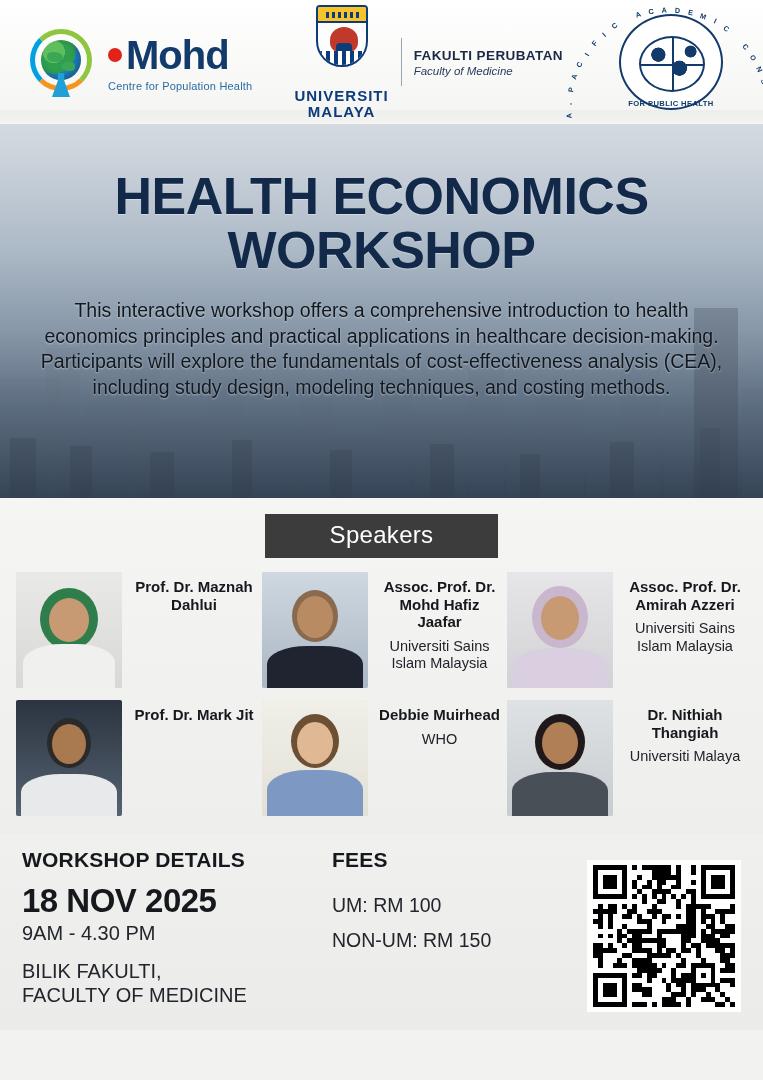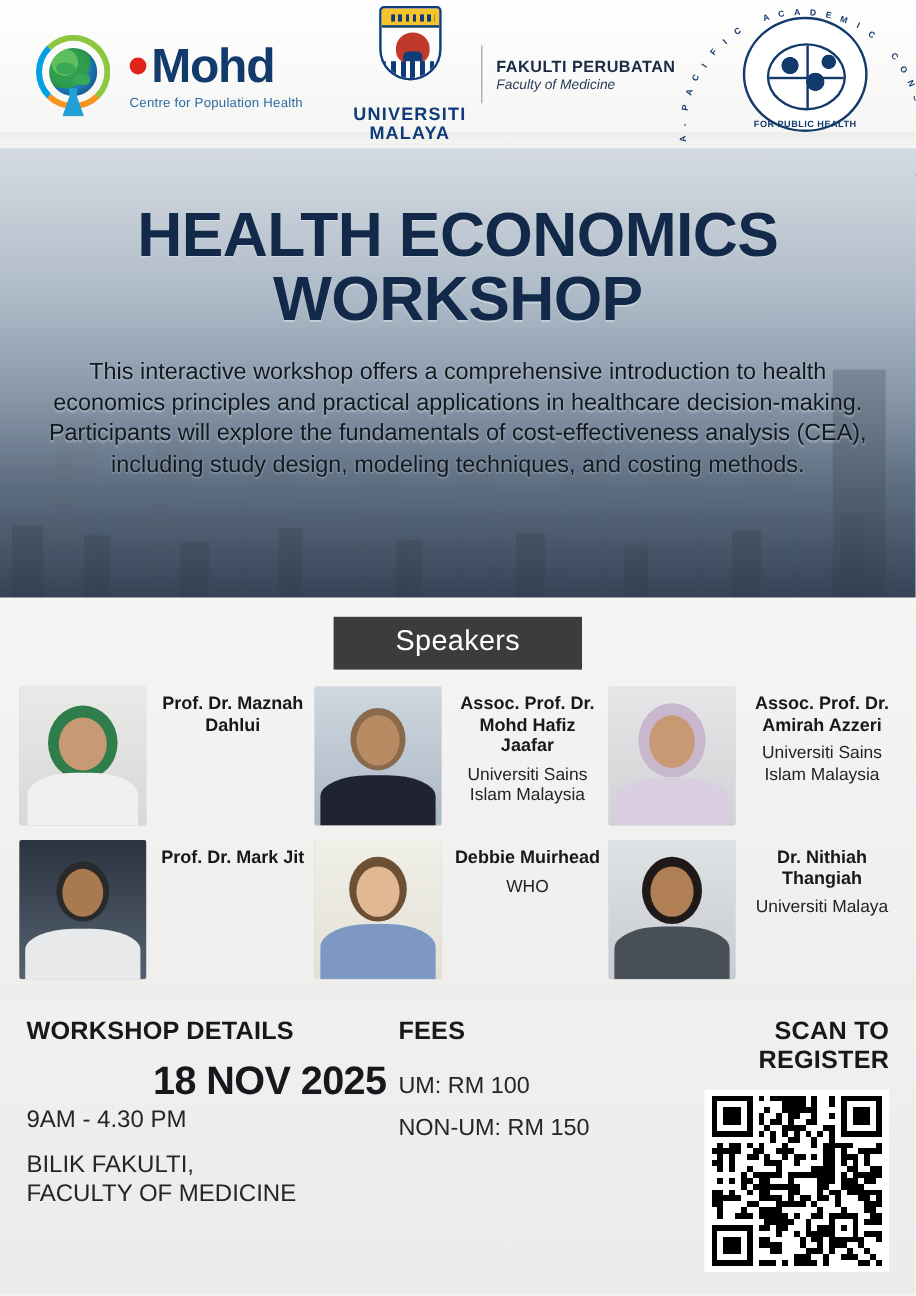--- a/index.html
+++ b/index.html
@@ -174,21 +174,21 @@
     color:#111820; font-size:19.5px; line-height:1.32;
     text-shadow:0 1px 2px rgba(255,255,255,.45);
   }
 
   
   .speakers{
     position:relative; padding:16px 16px 6px;
     background:linear-gradient(180deg,#f5f5f3 0%, #eeeeec 100%);
   }
   .speakers-title{
-    width:207px; margin:0 auto 14px;
+    width:233px; margin:0 auto 14px;
     background:#3c3c3c; color:#ffffff;
     font-size:24px; text-align:center; padding:7px 0 9px;
     letter-spacing:.3px;
   }
   .srow{ display:flex; justify-content:space-between; margin-bottom:12px; }
   .scard{ display:flex; align-items:flex-start; width:240px; }
   .photo{
     width:106px; height:116px; flex:0 0 106px;
     border-radius:2px; overflow:hidden; position:relative;
     background:#cfd4d8;
@@ -209,21 +209,21 @@
   
   .details{
     position:relative; padding:14px 22px 18px;
     display:flex; gap:10px;
     background:linear-gradient(180deg,#f0f0ee 0%, #ebebe9 100%);
   }
   .col-details{ width:300px; }
   .col-fees{ width:190px; }
   .col-qr{ width:auto; flex:1; }
   .h3{ font-size:21px; font-weight:bold; color:#15181c; letter-spacing:.2px; }
-  .bigdate{ font-size:33px; font-weight:bold; color:#15181c; margin-top:10px; letter-spacing:-.5px;text-align:right;}
+  .bigdate{ font-size:33px; font-weight:bold; color:#15181c; margin-top:10px; letter-spacing:-.5px;}
   .time{ font-size:20px; color:#22262c; margin-top:2px; }
   .venue{ font-size:20px; color:#22262c; margin-top:14px; line-height:1.2; }
   .fee-line{ font-size:19.5px; color:#22262c; margin-top:12px; }
   .qr-head{ text-align:right; }
   .qr-wrap{ display:flex; justify-content:flex-end; margin-top:12px; }
   .qr{
     width:154px; height:152px; background:#ffffff; padding:5px;
   }
   .qr svg{ display:block; }
 </style>
@@ -446,21 +446,20 @@
       </div>
     </div>
 
     <div class="col-fees">
       <div class="h3">FEES</div>
       <div class="fee-line" style="margin-top:22px">UM:  RM 100</div>
       <div class="fee-line">NON-UM: RM 150</div>
     </div>
 
     <div class="col-qr">
-      <div class="h3 qr-head">SCAN TO REGISTER</div>
       <div class="qr-wrap">
         <div class="qr">
           <svg id="qr-svg" width="144" height="142" viewBox="0 0 29 29" shape-rendering="crispEdges">
               <rect width="29" height="29" fill="#ffffff"></rect>
               <rect x="0" y="0" width="1" height="1" fill="#000000"></rect>
               <rect x="1" y="0" width="1" height="1" fill="#000000"></rect>
               <rect x="2" y="0" width="1" height="1" fill="#000000"></rect>
               <rect x="3" y="0" width="1" height="1" fill="#000000"></rect>
               <rect x="4" y="0" width="1" height="1" fill="#000000"></rect>
               <rect x="5" y="0" width="1" height="1" fill="#000000"></rect>

